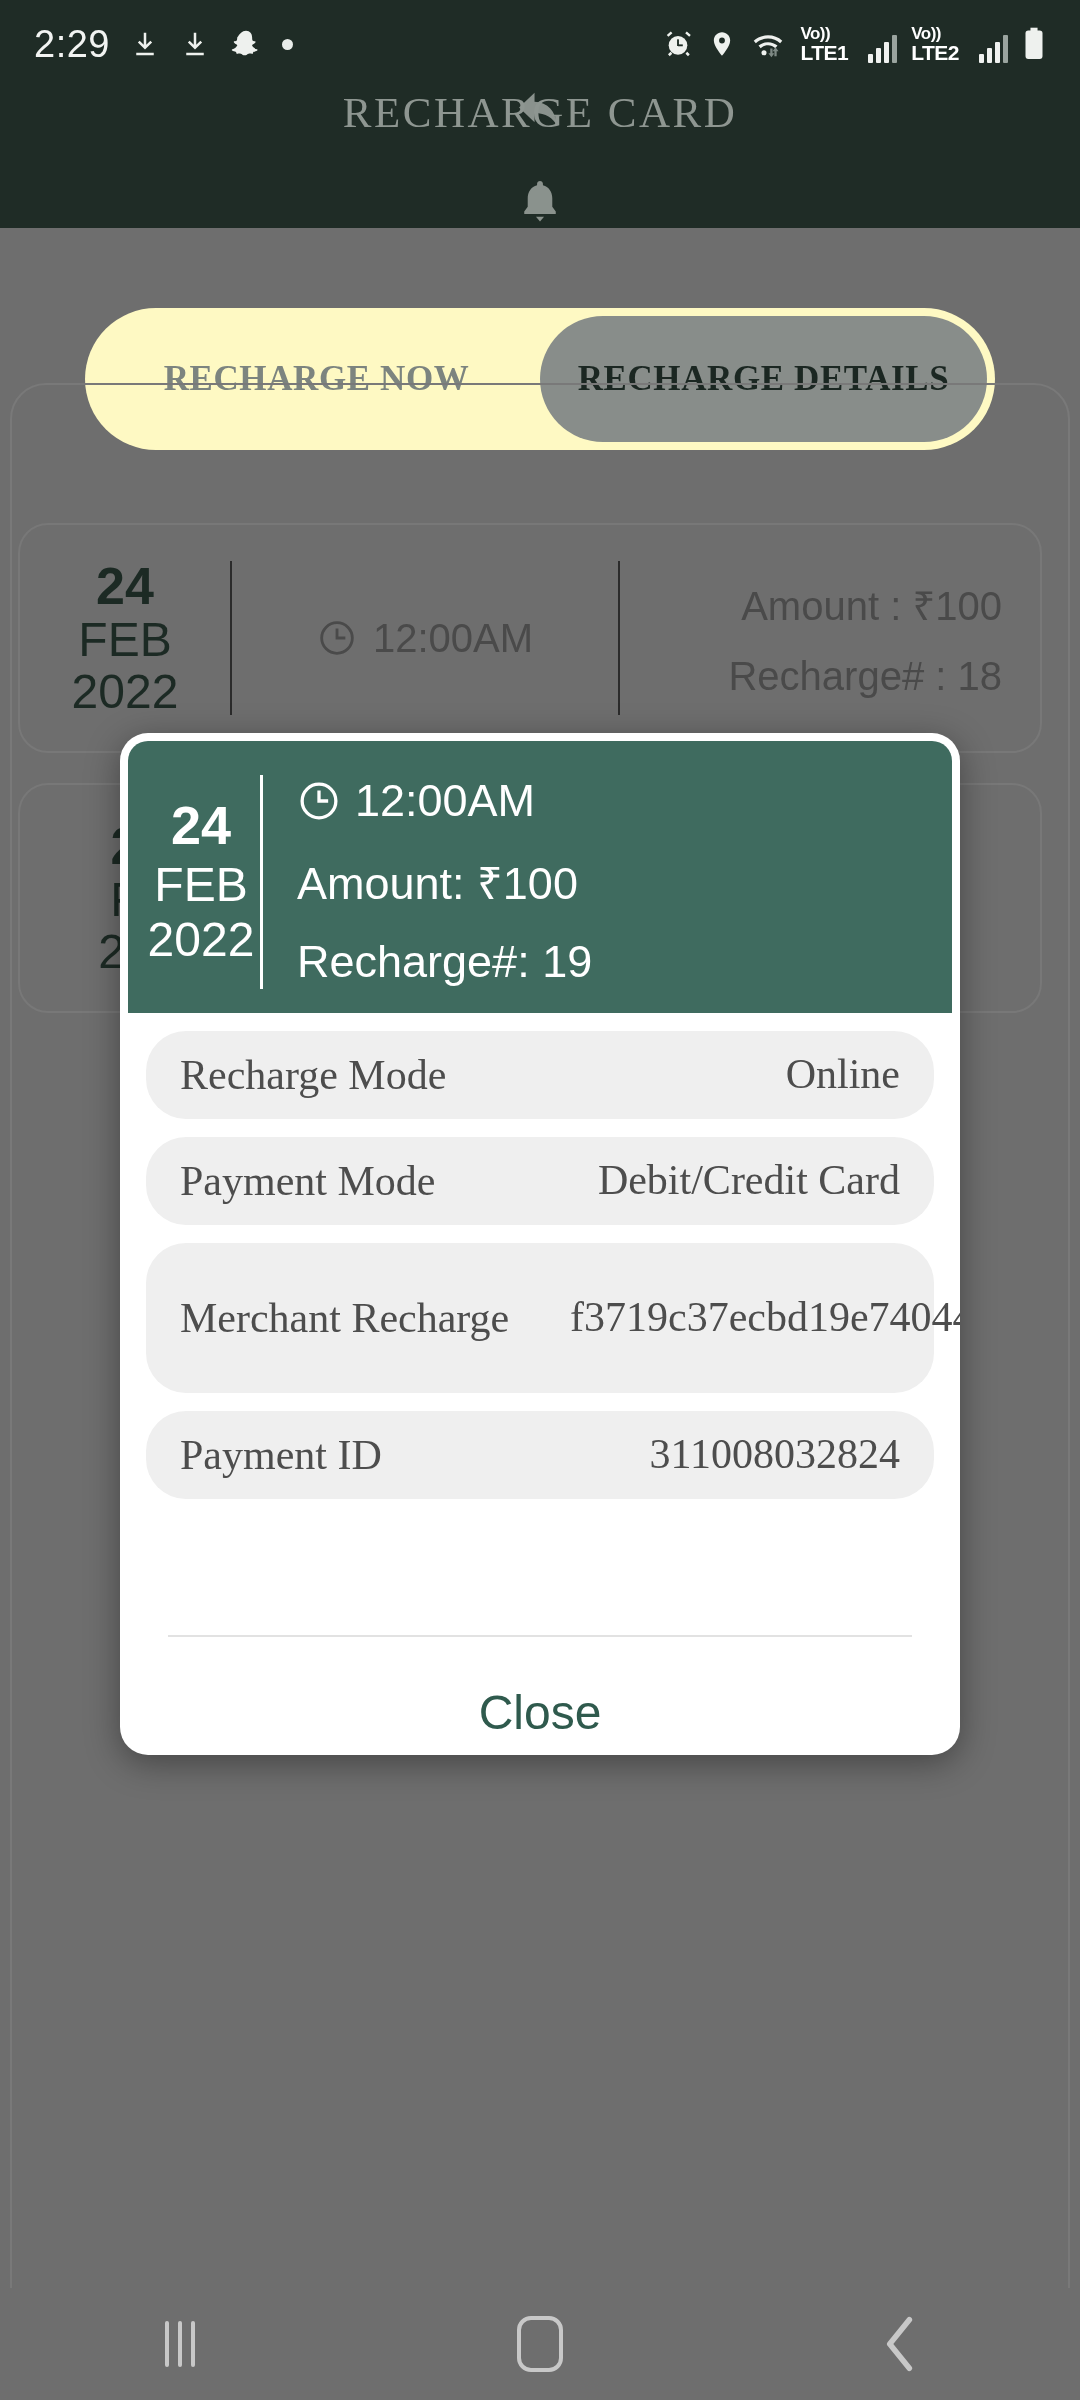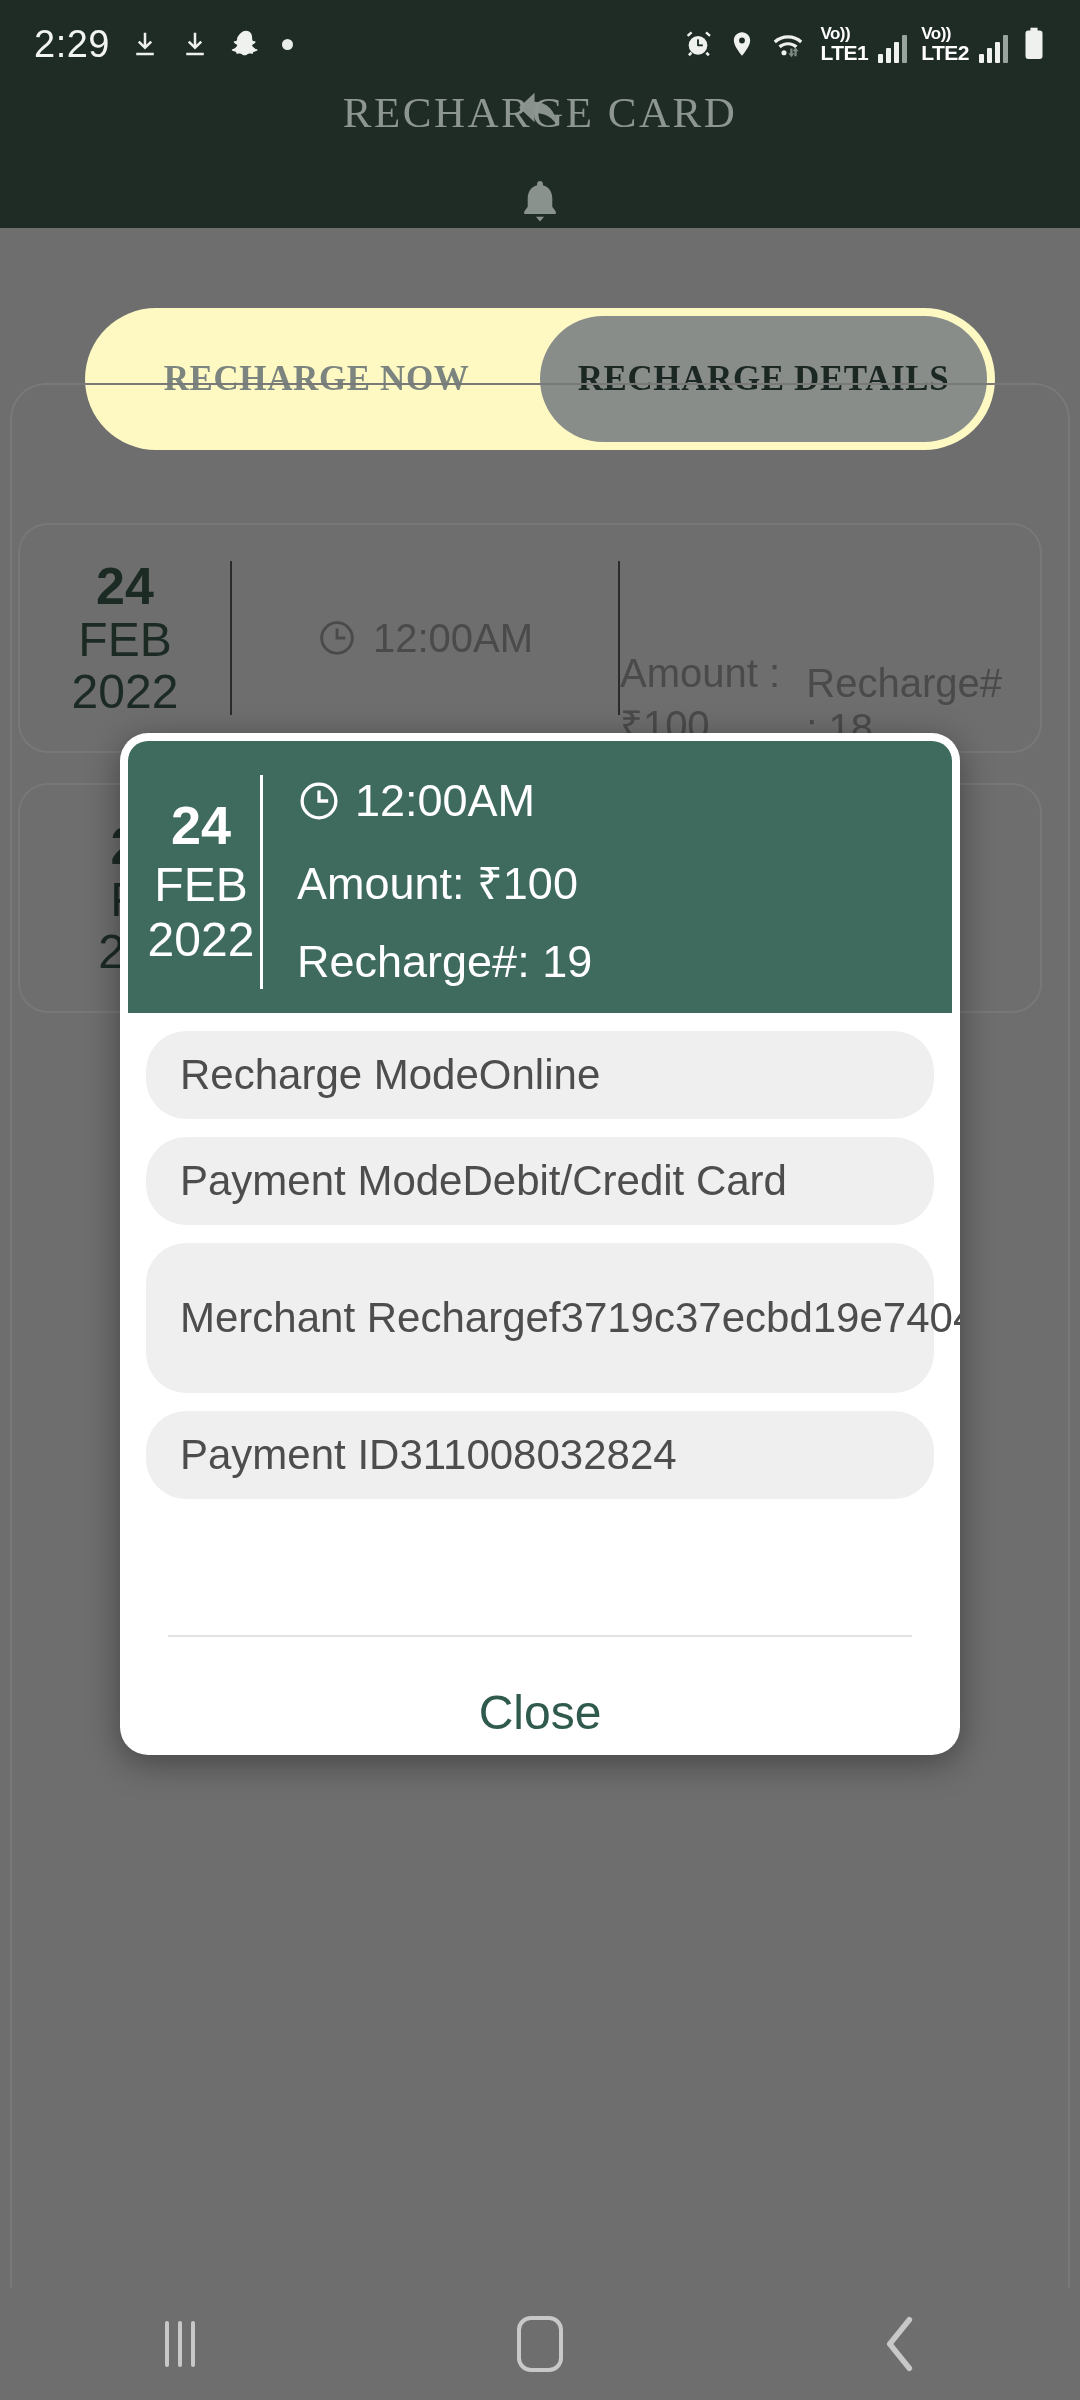--- a/index.html
+++ b/index.html
@@ -16,21 +16,21 @@
     position:absolute; top:0; left:0; width:1080px; height:88px;
     background:#1f2c26;
     display:flex; align-items:center; justify-content:space-between;
     padding:16px 34px;
   }
   .sb-left{ display:flex; align-items:center; gap:20px; }
   .sb-time{ color:#f2f4f2; font-size:38px; letter-spacing:0.5px; }
   .sb-right{ display:flex; align-items:center; gap:14px; }
   .ic{ display:inline-flex; align-items:center; justify-content:center; }
   .dot-ic{ width:11px; height:11px; border-radius:50%; background:#e8ece9; }
-  .volte-grp{ display:flex; align-items:flex-end; gap:10px; }
+  .volte-grp{ display:flex; align-items:flex-end; gap:20px; }
   .volte-txt{ display:flex; flex-direction:column; align-items:flex-start; line-height:1; }
   .volte-top{ color:#fff; font-size:17px; font-weight:bold; letter-spacing:-0.5px; }
   .volte-bot{ color:#fff; font-size:21px; font-weight:bold; letter-spacing:-0.5px; }
   .bars{ display:flex; align-items:flex-end; gap:3px; height:28px; }
   .bars i{ width:5px; background:#f0f2f0; display:block; border-radius:1px; }
   .bars i:nth-child(1){ height:9px; }
   .bars i:nth-child(2){ height:15px; }
   .bars i:nth-child(3){ height:21px; }
   .bars i:nth-child(4){ height:28px; background:#9aa49f; }
 
@@ -85,21 +85,21 @@
   }
   .bgc-day{ font-size:52px; font-weight:bold; }
   .bgc-mon{ font-size:48px; }
   .bgc-yr{ font-size:48px; }
   .bgc-div{ width:2px; background:#2b2b2b; margin:36px 0; }
   .bgc-time{
     flex:1; display:flex; align-items:center; justify-content:center; gap:16px;
     color:#4a4a4a; font-size:40px;
   }
   .bgc-amt{
-    width:420px; display:flex; flex-direction:row; align-items:flex-end;
+    width:420px; display:flex; flex-direction:column; align-items:flex-end;
     justify-content:center; gap:22px; padding-right:38px;
     color:#4a4a4a; font-size:40px;
   }
 
   
   .dialog{
     position:absolute; left:120px; top:733px; width:840px; height:1022px;
     background:#ffffff; border-radius:28px;
     box-shadow:0 8px 34px rgba(0,0,0,0.38);
     overflow:hidden;
@@ -119,22 +119,22 @@
   .dlg-vdiv{ width:3px; background:#ffffff; margin:8px 0 6px 0; }
   .dlg-info{
     flex:1; display:flex; flex-direction:column; justify-content:center;
     gap:24px; padding-left:34px; color:#ffffff; font-size:45px;
   }
   .dlg-time-row{ display:flex; align-items:center; gap:14px; }
 
   .dlg-rows{ padding:18px 26px 0 26px; }
   .row{
     background:#efefef; border-radius:40px;
-    display:flex; align-items:center; 
-    padding:8px 34px; min-height:88px; margin-bottom:18px;
+    display:flex; align-items:center; justify-content:space-between;
+    padding:8px 34px; min-height:88px; margin-bottom:18px;font-family:Liberation Serif, serif;
   }
   .row.tall{ min-height:150px; align-items:center; padding-top:10px; padding-bottom:10px; }
   .row-label{ color:#4d4d4d; font-size:42px; white-space:nowrap; }
   .row-value{ color:#4d4d4d; font-size:42px; text-align:right; line-height:1.22; }
   .row-value.wrap{ max-width:330px; }
 
   .dlg-spacer{ height:118px; }
   .dlg-divider{ height:2px; background:#e2e2e2; margin:0 48px; }
   .dlg-close{
     height:150px; display:flex; align-items:center; justify-content:center;

